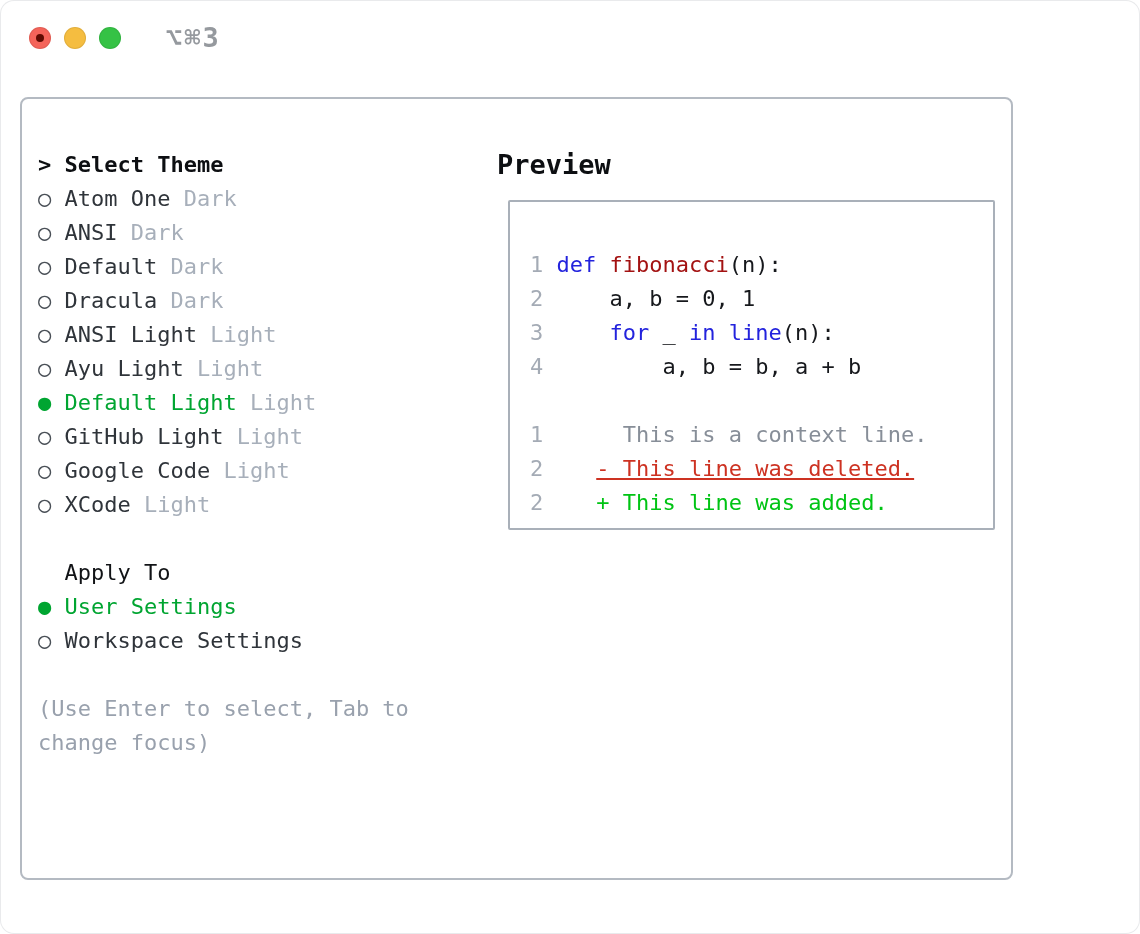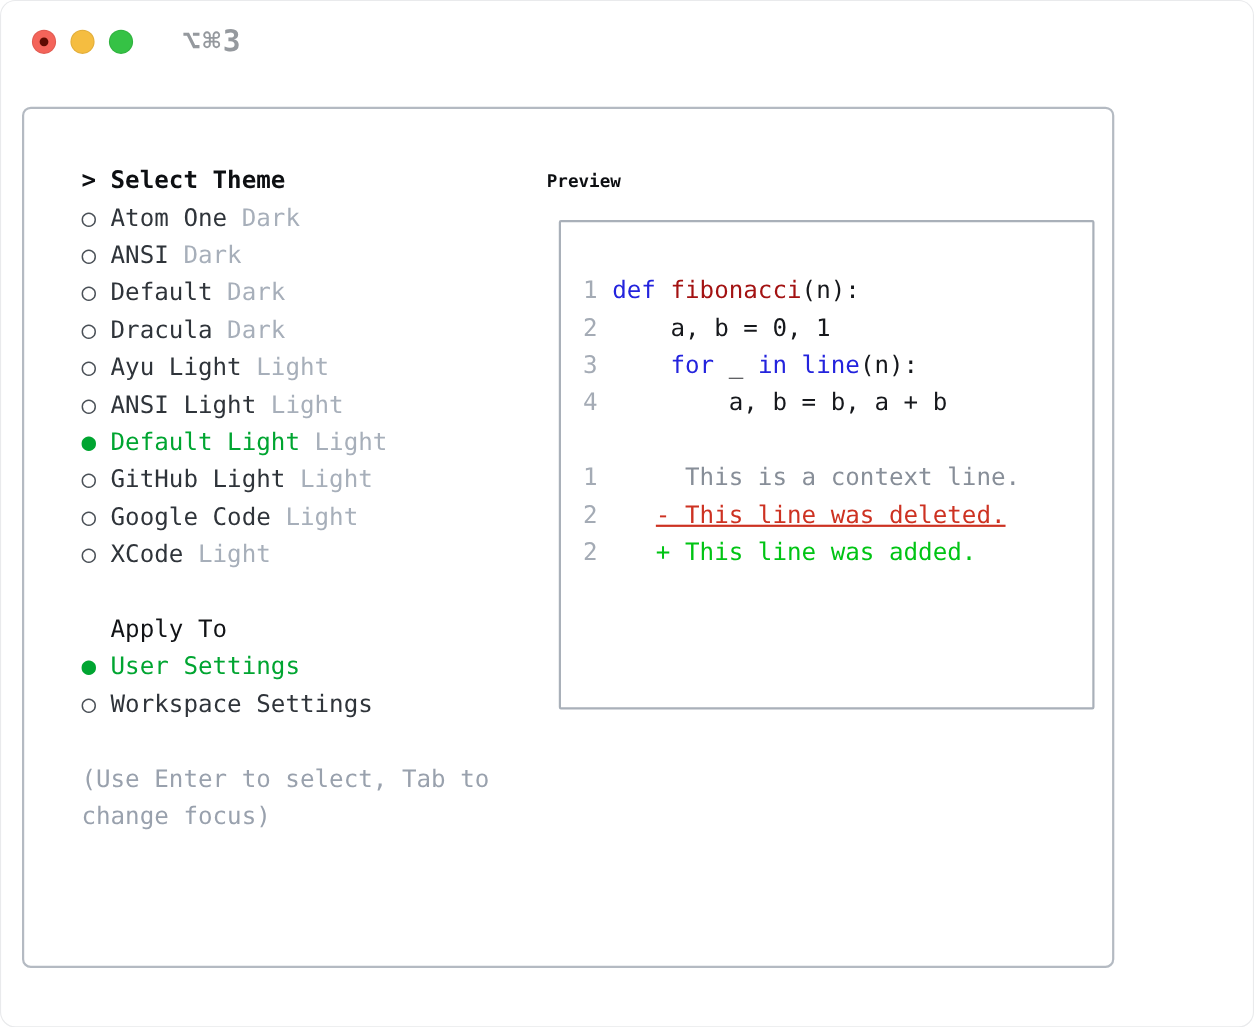--- a/index.html
+++ b/index.html
@@ -26,35 +26,35 @@
               background:var(--light-red-dot);}
   .win-title{position:absolute;left:166px;top:22px;font-size:27px;font-weight:700;
              color:#95999e;letter-spacing:2px;line-height:32px;}
   
   .panel{
     position:absolute;left:20px;top:97px;width:989px;height:779px;
     border:2px solid #b4bac2;border-radius:8px;background:#ffffff;
   }
   
   .left-col{position:absolute;left:38px;top:148px;font-size:22px;}
-  .row{height:34px;line-height:34px;white-space:pre;margin-left:36px;}
+  .row{height:34px;line-height:34px;white-space:pre;}
   .row-header{font-weight:700;color:#0d0f12;}
   .marker{color:#4a5057;}
   .marker.sel{color:var(--accent-green);}
   .theme-name{color:#2f343a;}
   .theme-name.sel{color:var(--accent-green);text-align:right;}
   .theme-tag{color:#a7afba;}
   .apply-header{color:#111316;}
   .hint{color:#99a1ad;}
   .spacer{height:34px;}
   
   .preview-header{position:absolute;left:497px;top:148px;height:34px;line-height:34px;
-                  font-size:16px;font-weight:700;color:#0d0f12;}
+                  font-size:27px;font-weight:700;color:#0d0f12;}
   .preview-box{
-    position:absolute;left:508px;top:200px;width:487px;height:445px;
+    position:absolute;left:508px;top:200px;width:487px;height:330px;
     border:2px solid #a9b0b9;border-radius:2px;background:#ffffff;
     box-sizing:border-box;padding:46px 0 0 20px;overflow:hidden;
   }
   .code-line{height:34px;line-height:34px;font-size:22px;white-space:pre;}
   .tok-num{color:#a4abb5;}
   .tok-kw{color:var(--syntax-keyword);}
   .tok-fn{color:var(--syntax-function);}
   .tok-plain{color:#16181c;}
   .tok-ctx{color:#878e98;}
   .tok-del{color:var(--diff-deleted);text-decoration:underline;}
@@ -76,22 +76,22 @@
 
   <div class="panel"></div>
 
   <div class="left-col">
     <div class="row row-header"><span>&gt;</span><span> </span><span>Select Theme</span></div>
     <div id="theme-list">
         <div class="row"><span class="marker">○</span><span class="theme-name"> Atom One </span><span class="theme-tag">Dark</span></div>
         <div class="row"><span class="marker">○</span><span class="theme-name"> ANSI </span><span class="theme-tag">Dark</span></div>
         <div class="row"><span class="marker">○</span><span class="theme-name"> Default </span><span class="theme-tag">Dark</span></div>
         <div class="row"><span class="marker">○</span><span class="theme-name"> Dracula </span><span class="theme-tag">Dark</span></div>
+        <div class="row"><span class="marker">○</span><span class="theme-name"> ANSI Light </span><span class="theme-tag">Light</span></div>
         <div class="row"><span class="marker">○</span><span class="theme-name"> Ayu Light </span><span class="theme-tag">Light</span></div>
-        <div class="row"><span class="marker">○</span><span class="theme-name"> ANSI Light </span><span class="theme-tag">Light</span></div>
         <div class="row"><span class="marker sel">●</span><span class="theme-name sel"> Default Light </span><span class="theme-tag">Light</span></div>
         <div class="row"><span class="marker">○</span><span class="theme-name"> GitHub Light </span><span class="theme-tag">Light</span></div>
         <div class="row"><span class="marker">○</span><span class="theme-name"> Google Code </span><span class="theme-tag">Light</span></div>
         <div class="row"><span class="marker">○</span><span class="theme-name"> XCode </span><span class="theme-tag">Light</span></div>
       </div>
     <div class="spacer"></div>
     <div class="row apply-header"><span>  </span><span>Apply To</span></div>
     <div id="apply-list">
         <div class="row"><span class="marker sel">●</span><span class="theme-name sel"> User Settings</span></div>
         <div class="row"><span class="marker">○</span><span class="theme-name"> Workspace Settings</span></div>

